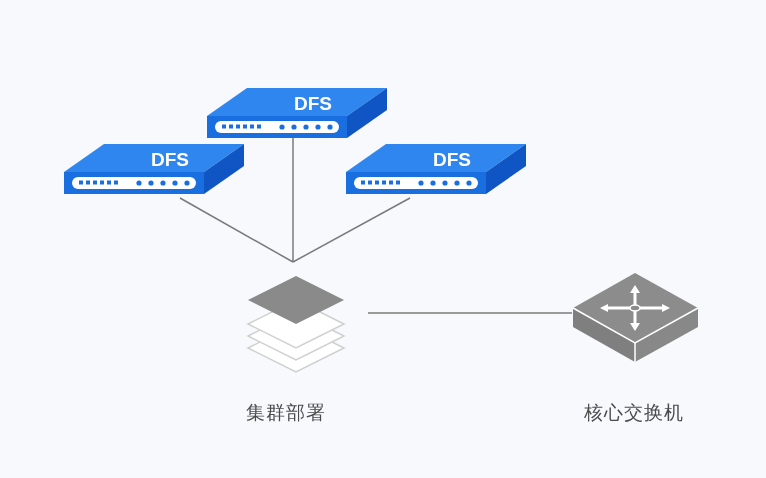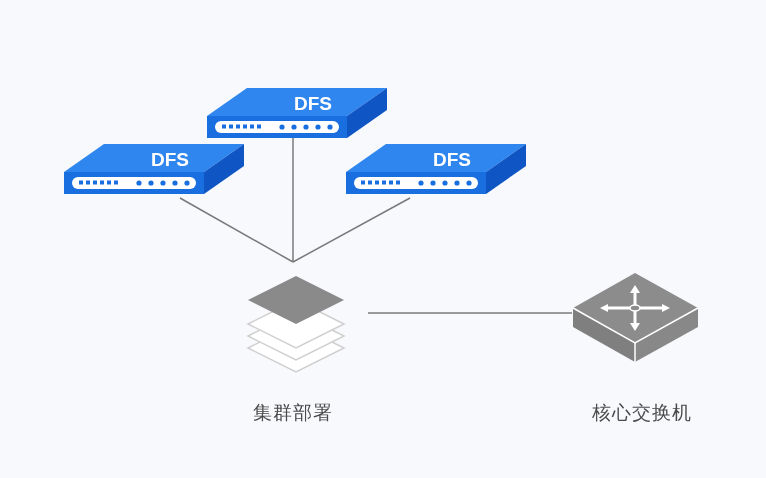--- a/index.html
+++ b/index.html
@@ -69,14 +69,14 @@
       <line x1="605" y1="308" x2="665" y2="308"></line>
       <polygon points="635,285 630,293 640,293" stroke="none"></polygon>
       <polygon points="635,331 630,323 640,323" stroke="none"></polygon>
       <polygon points="600,308 608,304 608,312" stroke="none"></polygon>
       <polygon points="670,308 662,304 662,312" stroke="none"></polygon>
       <ellipse cx="635" cy="308" rx="5" ry="3" fill="#8c8c8c" stroke="#ffffff" stroke-width="1.5"></ellipse>
     </g>
   </g>
 </svg>
 
-<div class="label" style="left:253px;top:400px;">集群部署</div>
-<div class="label" style="left:584px;top:400px;margin-left:8px;">核心交换机</div>
+<div class="label" style="left:246px;top:400px;">集群部署</div>
+<div class="label" style="left:584px;top:400px;">核心交换机</div>
 
 </body></html>

